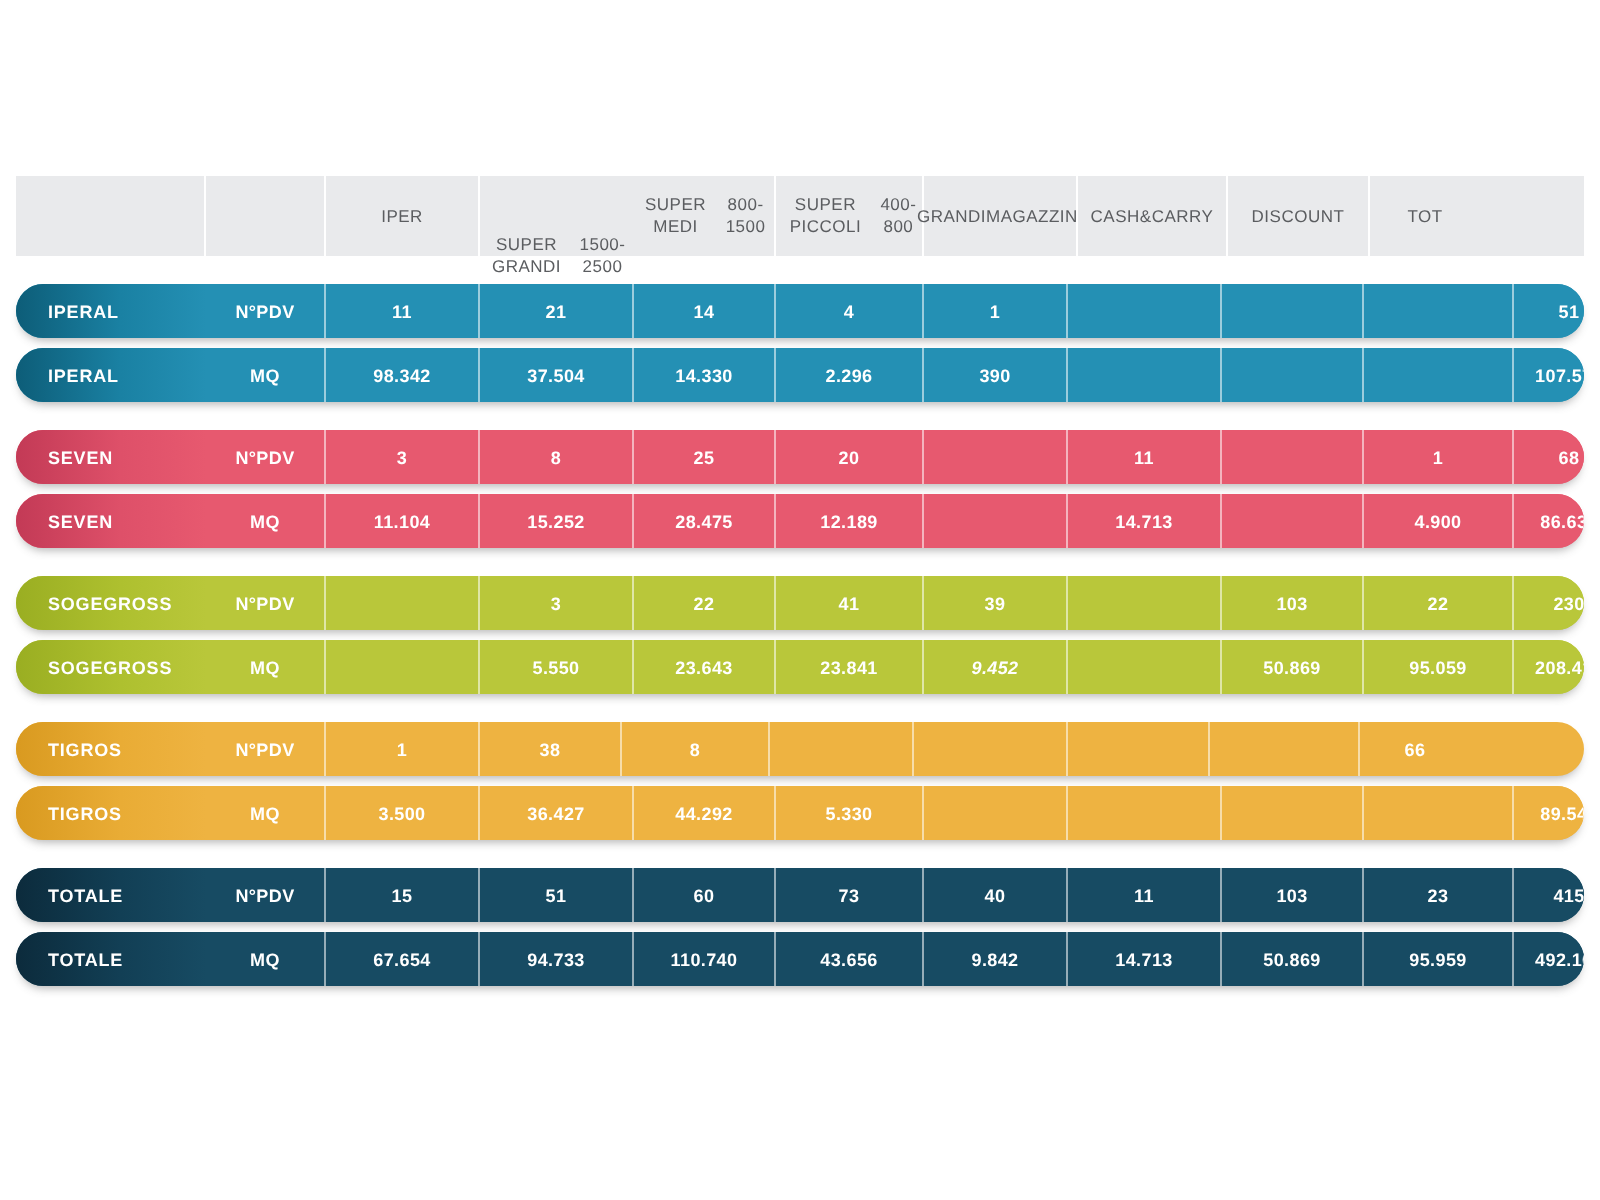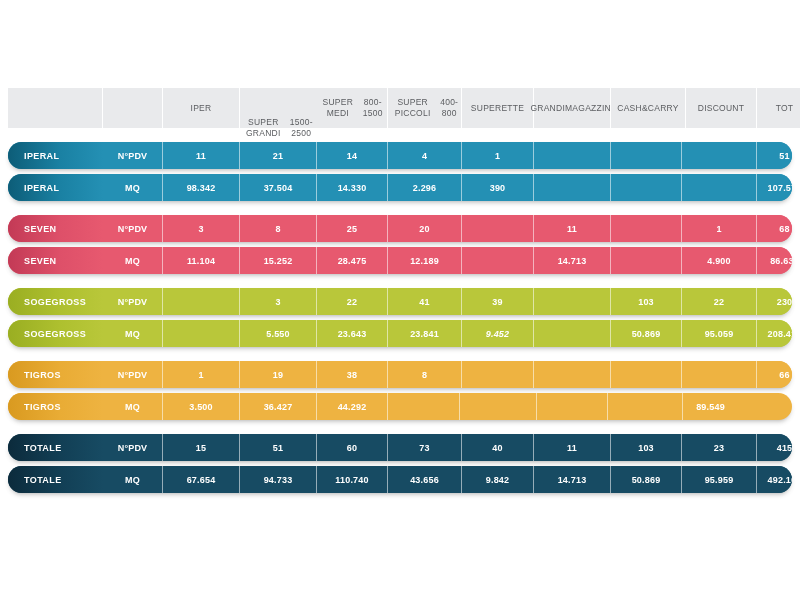--- a/index.html
+++ b/index.html
@@ -136,23 +136,20 @@
         <span class="l2">1500-2500</span>
       </div>
       <div class="hcell" style="width: 71px; flex: 0 0 71px;">
         <span>SUPER MEDI</span>
         <span class="l2">800-1500</span>
       </div>
       <div class="hcell" style="width: 74px; flex: 0 0 74px;">
         <span>SUPER PICCOLI</span>
         <span class="l2">400-800</span>
       </div>
-      <div class="hcell" style="width: 72px; flex: 0 0 72px;">
-        <span>SUPERETTE</span>
-      </div>
       <div class="hcell" style="width: 77px; flex: 0 0 77px;">
         <span>GRANDI</span>
         <span class="l2">MAGAZZINI</span>
       </div>
       <div class="hcell" style="width: 75px; flex: 0 0 75px;">
         <span>CASH&amp;CARRY</span>
       </div>
       <div class="hcell" style="width: 71px; flex: 0 0 71px;">
         <span>DISCOUNT</span>
       </div>
@@ -237,35 +234,35 @@
         <div class="cell v" style="flex: 0 0 72px; font-style: italic;">9.452</div>
         <div class="cell v" style="flex: 0 0 77px;"></div>
         <div class="cell v" style="flex: 0 0 71px;">50.869</div>
         <div class="cell v" style="flex: 0 0 75px;">95.059</div>
         <div class="cell v" style="flex: 0 0 55px;">208.414</div>
       </div>
       <div class="band tigros" style="top: 361px;">
         <div class="cell name" style="flex: 0 0 95px;">TIGROS</div>
         <div class="cell metric" style="flex: 0 0 60px;">N°PDV</div>
         <div class="cell v" style="flex: 0 0 77px;">1</div>
-        <div class="cell v" style="flex: 0 0 77px;">19</div>
         <div class="cell v" style="flex: 0 0 71px;">38</div>
         <div class="cell v" style="flex: 0 0 74px;">8</div>
         <div class="cell v" style="flex: 0 0 72px;"></div>
         <div class="cell v" style="flex: 0 0 77px;"></div>
         <div class="cell v" style="flex: 0 0 71px;"></div>
         <div class="cell v" style="flex: 0 0 75px;"></div>
         <div class="cell v" style="flex: 0 0 55px;">66</div>
       </div>
       <div class="band tigros" style="top: 393px;">
         <div class="cell name" style="flex: 0 0 95px;">TIGROS</div>
         <div class="cell metric" style="flex: 0 0 60px;">MQ</div>
         <div class="cell v" style="flex: 0 0 77px;">3.500</div>
         <div class="cell v" style="flex: 0 0 77px;">36.427</div>
         <div class="cell v" style="flex: 0 0 71px;">44.292</div>
+        <div class="cell v" style="flex: 0 0 74px;">5.330</div>
         <div class="cell v" style="flex: 0 0 72px;"></div>
         <div class="cell v" style="flex: 0 0 77px;"></div>
         <div class="cell v" style="flex: 0 0 71px;"></div>
         <div class="cell v" style="flex: 0 0 75px;"></div>
         <div class="cell v" style="flex: 0 0 55px;">89.549</div>
       </div>
       <div class="band totale" style="top: 434px;">
         <div class="cell name" style="flex: 0 0 95px;">TOTALE</div>
         <div class="cell metric" style="flex: 0 0 60px;">N°PDV</div>
         <div class="cell v" style="flex: 0 0 77px;">15</div>

